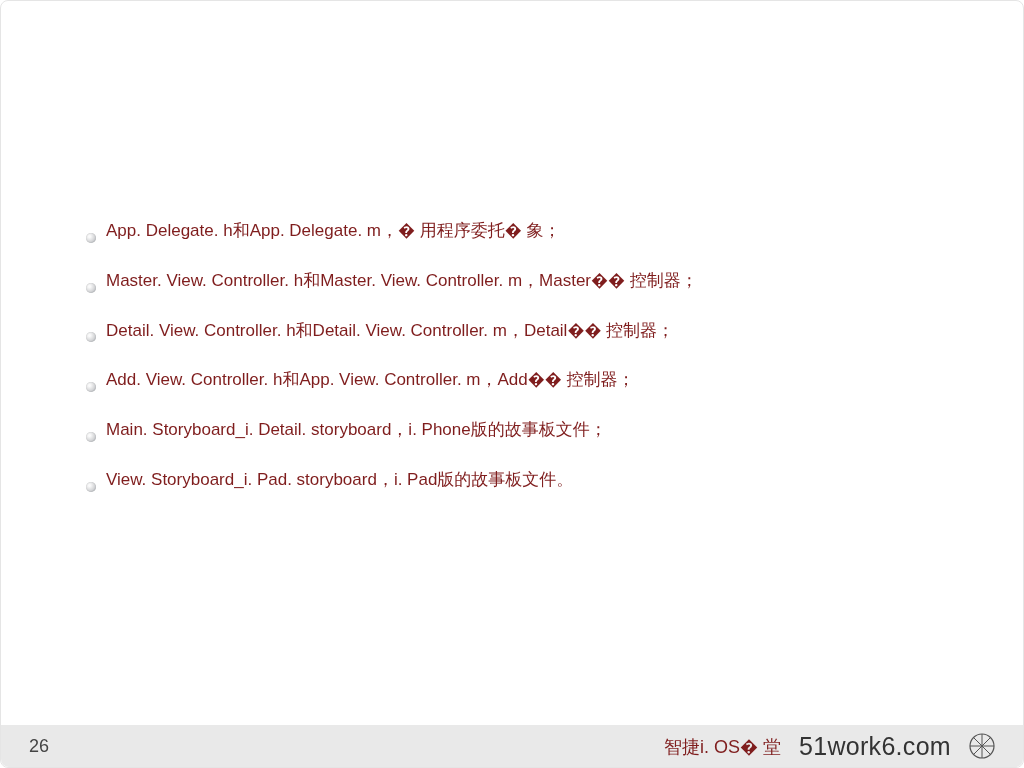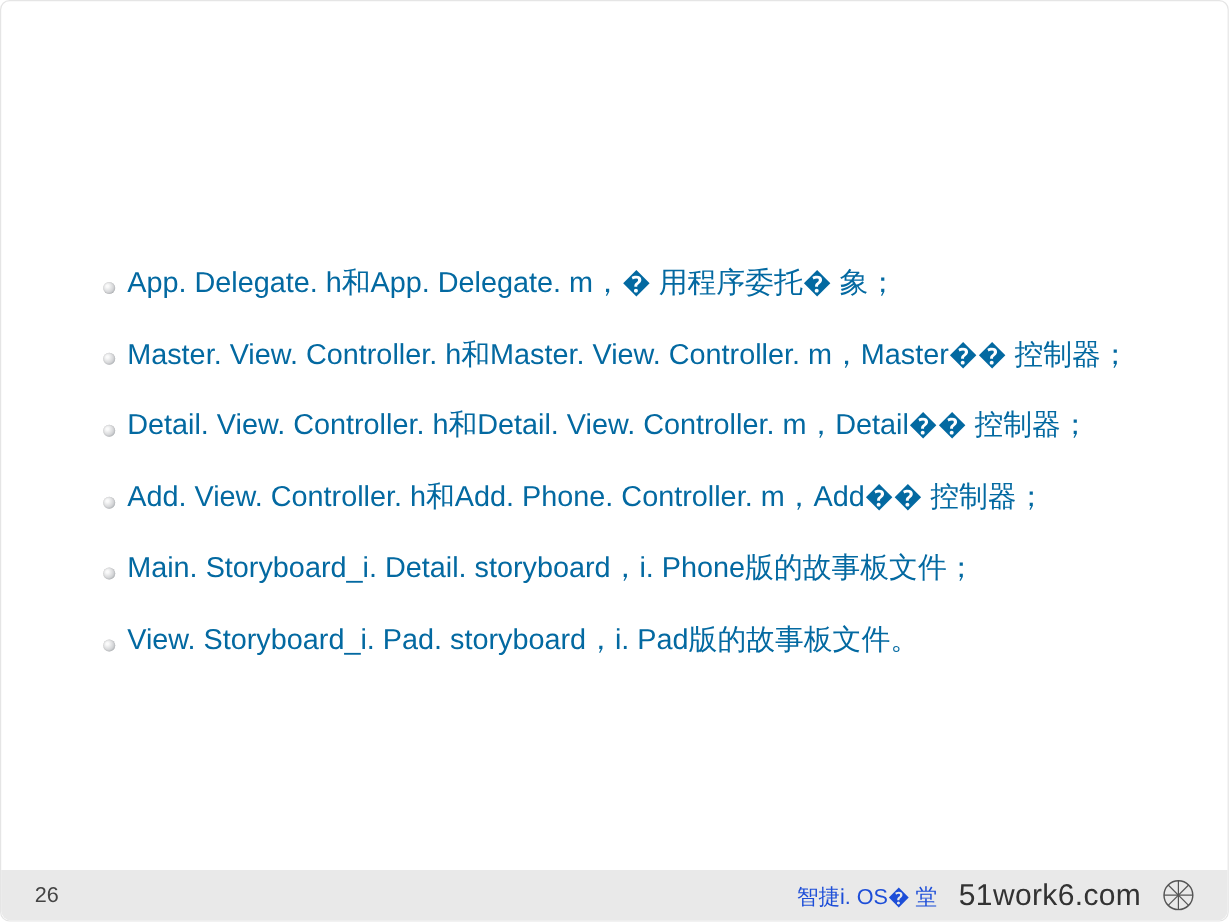--- a/index.html
+++ b/index.html
@@ -24,24 +24,24 @@
       background: #fff;
     }
     .content {
       position: absolute;
       top: 218px;
       left: 85px;
       right: 60px;
     }
     .list-item {
       display: flex;
-      align-items: center;
+      align-items: flex-end;
       margin-bottom: 26px;
-      font-size: 24px;
-      color: #0369a1;
+      font-size: 17px;
+      color: #7f1d1d;
       line-height: 1.4;
     }
     .bullet {
       width: 10px;
       height: 10px;
       border-radius: 50%;
       background: radial-gradient(circle at 35% 35%, #fafafa 10%, #d5d6d8 55%, #9aa0a6 100%);
       flex-shrink: 0;
       margin-top: 8px;
       margin-right: 10px;
@@ -65,21 +65,21 @@
       color: #444;
     }
     .footer-right {
       margin-left: auto;
       display: flex;
       align-items: center;
       gap: 18px;
     }
     .footer-text {
       font-size: 18px;
-      color: #1d4ed8;
+      color: #7f1d1d;
     }
     .footer-brand {
       font-size: 25px;
       color: #333;
       letter-spacing: 0.3px;
     }
     .wheel-icon {
       width: 26px;
       height: 26px;
       display: inline-block;
@@ -106,21 +106,21 @@
     <div class="list-item">
       <span class="bullet"></span>
       <span>Master. View. Controller. h和Master. View. Controller. m，Master�� 控制器；</span>
     </div>
     <div class="list-item">
       <span class="bullet"></span>
       <span>Detail. View. Controller. h和Detail. View. Controller. m，Detail�� 控制器；</span>
     </div>
     <div class="list-item">
       <span class="bullet"></span>
-      <span>Add. View. Controller. h和Add. Phone. Controller. m，Add�� 控制器；</span>
+      <span>Add. View. Controller. h和App. View. Controller. m，Add�� 控制器；</span>
     </div>
     <div class="list-item">
       <span class="bullet"></span>
       <span>Main. Storyboard_i. Detail. storyboard，i. Phone版的故事板文件；</span>
     </div>
     <div class="list-item">
       <span class="bullet"></span>
       <span>View. Storyboard_i. Pad. storyboard，i. Pad版的故事板文件。</span>
     </div>
   </div>

